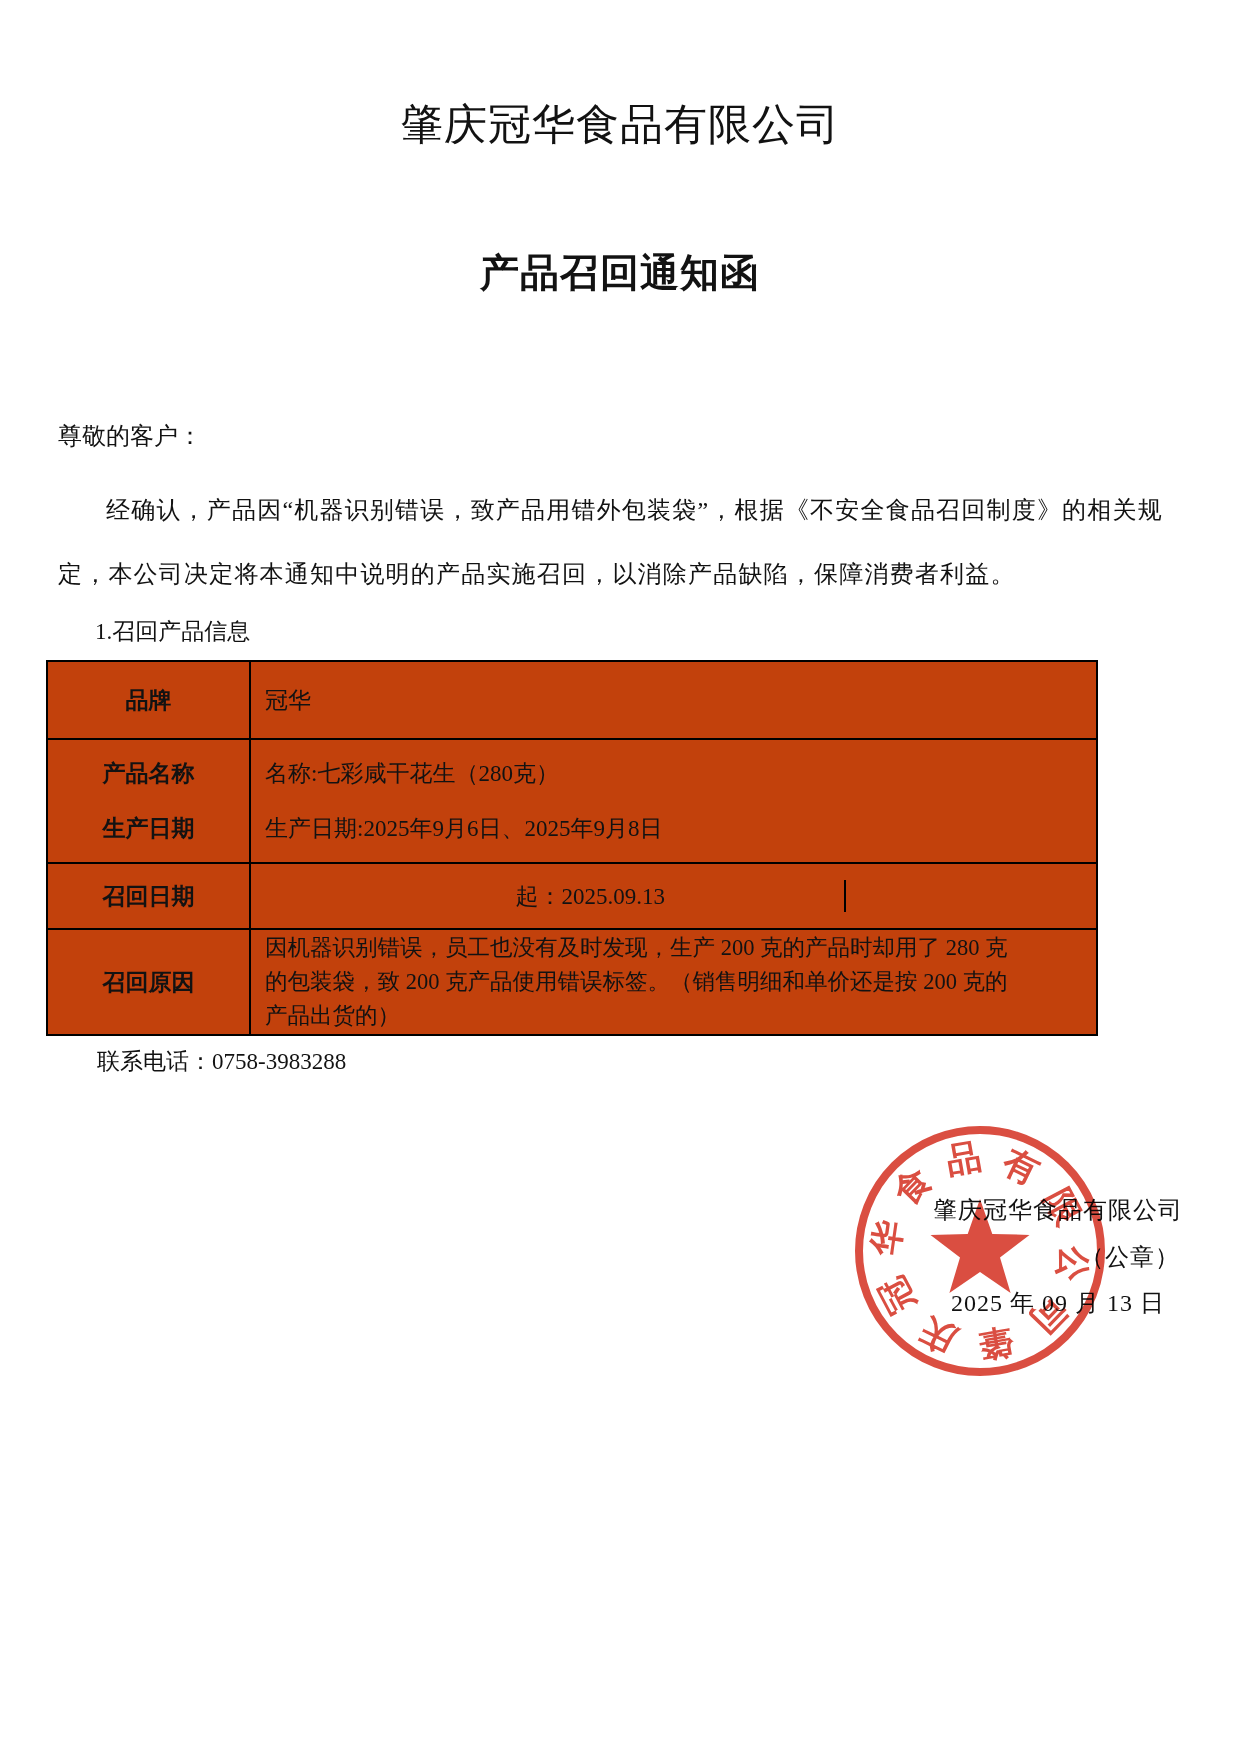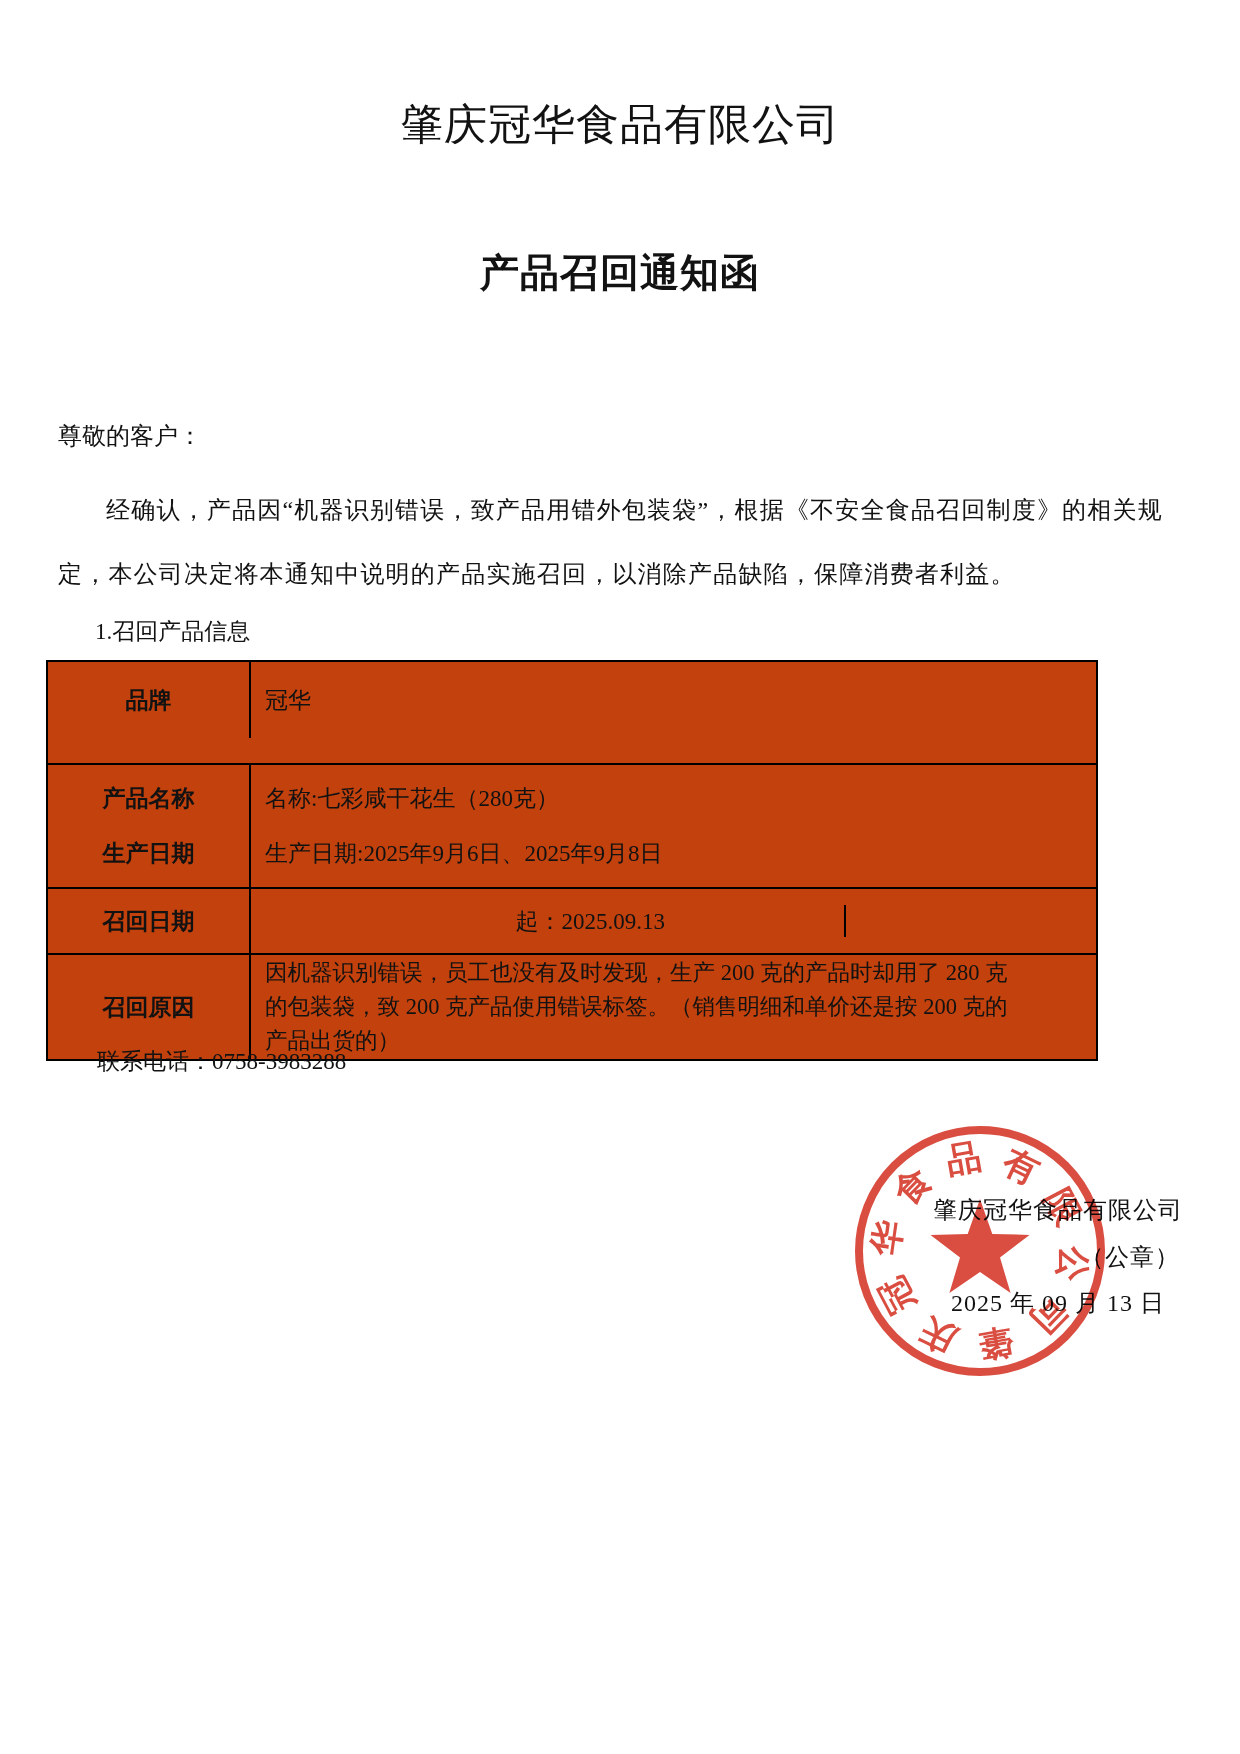--- a/index.html
+++ b/index.html
@@ -58,21 +58,21 @@
     font-family:"Liberation Sans","DejaVu Sans",sans-serif;
     font-weight:700; font-size:23px;
   }
   .t-value{
     flex:1 1 auto;
     display:flex; flex-direction:column; justify-content:center;
     padding-left:14px; box-sizing:border-box;
     font-size:23px;
   }
   .row-brand{ height:76px; }
-  .row-product{ height:124px;margin-top:25px; }
+  .row-product{ height:124px; }
   .row-product .t-label, .row-product .t-value{
     justify-content:space-around; padding-top:6px; padding-bottom:6px;
   }
   .row-period{ height:66px; }
   .row-period .t-value{ flex-direction:row; padding:16px; }
   .cell-start{
     width:344px; flex:0 0 344px;
     border-right:2px solid #000; box-sizing:border-box;
     display:flex; align-items:center; padding-left:14px;
   }

